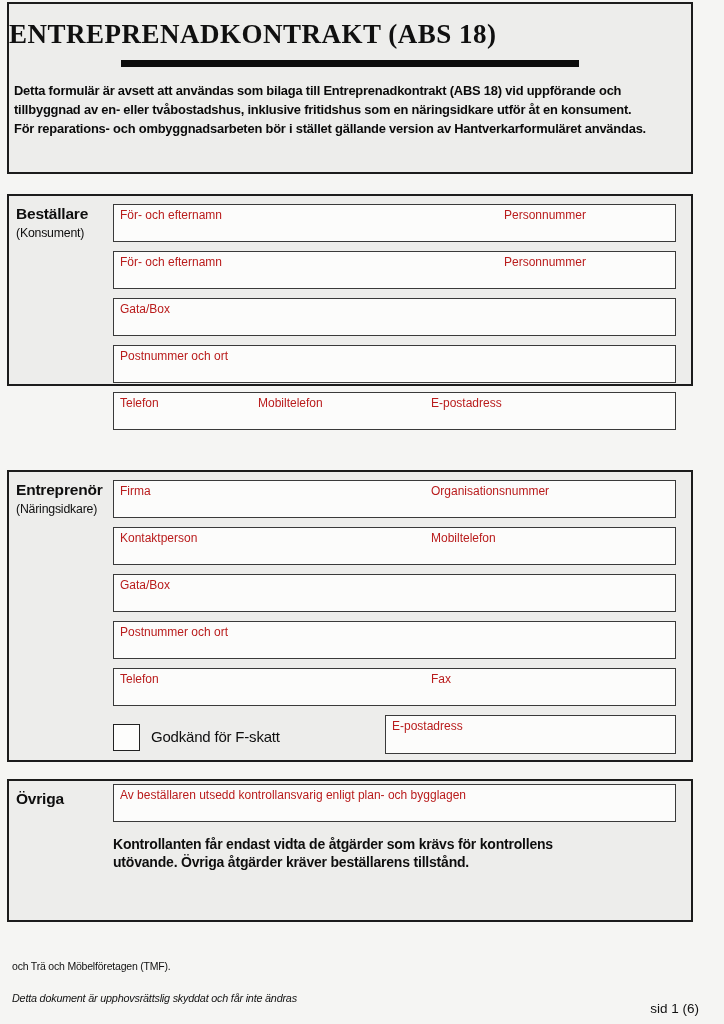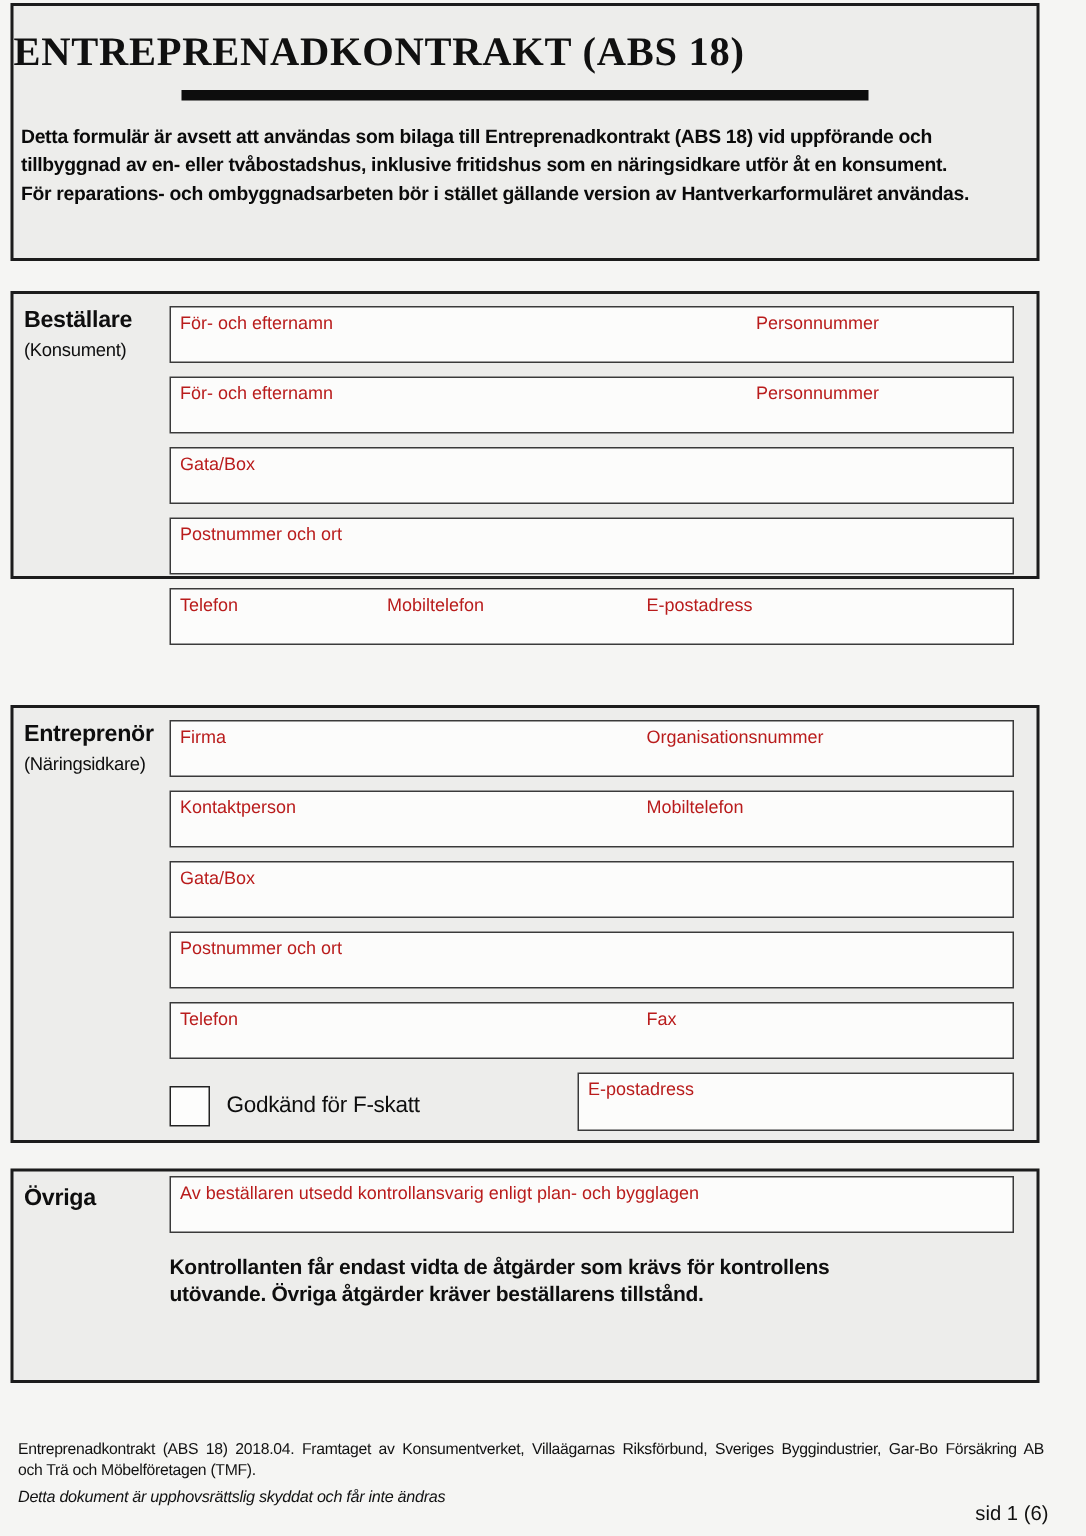--- a/index.html
+++ b/index.html
@@ -152,17 +152,16 @@
       <span class="flabel">Av beställaren utsedd kontrollansvarig enligt plan- och bygglagen</span>
     </div>
     <div class="note">
       <div>Kontrollanten får endast vidta de åtgärder som krävs för kontrollens</div>
       <div>utövande. Övriga åtgärder kräver beställarens tillstånd.</div>
     </div>
   </div>
 </div>
 
 <div class="credits">
-  <div class="just">Entreprenadkontrakt (ABS 18) 2018.04. Framtaget av Konsumentverket, Villaägarnas Riksförbund, Sveriges Byggindustrier, Gar-Bo Försäkring AB</div>
   <div>och Trä och Möbelföretagen (TMF).</div>
 </div>
 <div class="copyright">Detta dokument är upphovsrättslig skyddat och får inte ändras</div>
 <div class="page-number">sid 1 (6)</div>
 
 </body></html>

